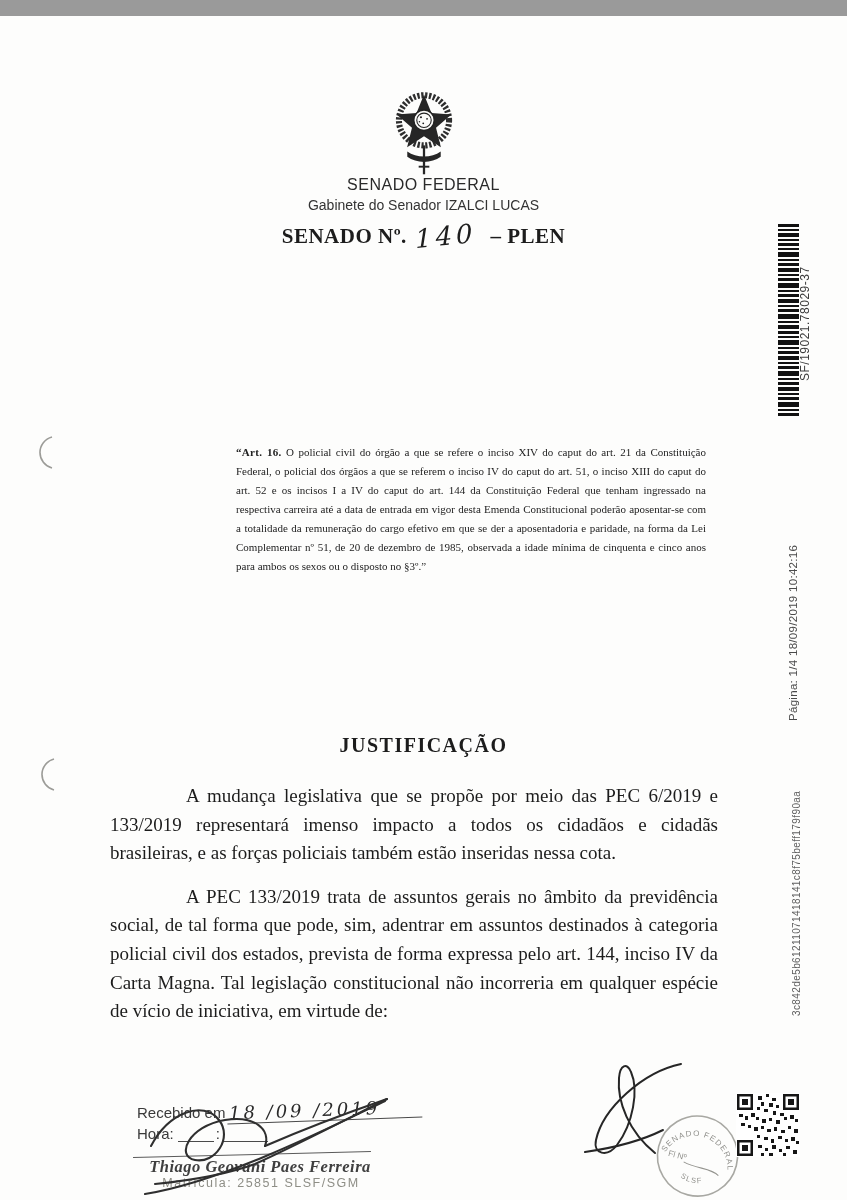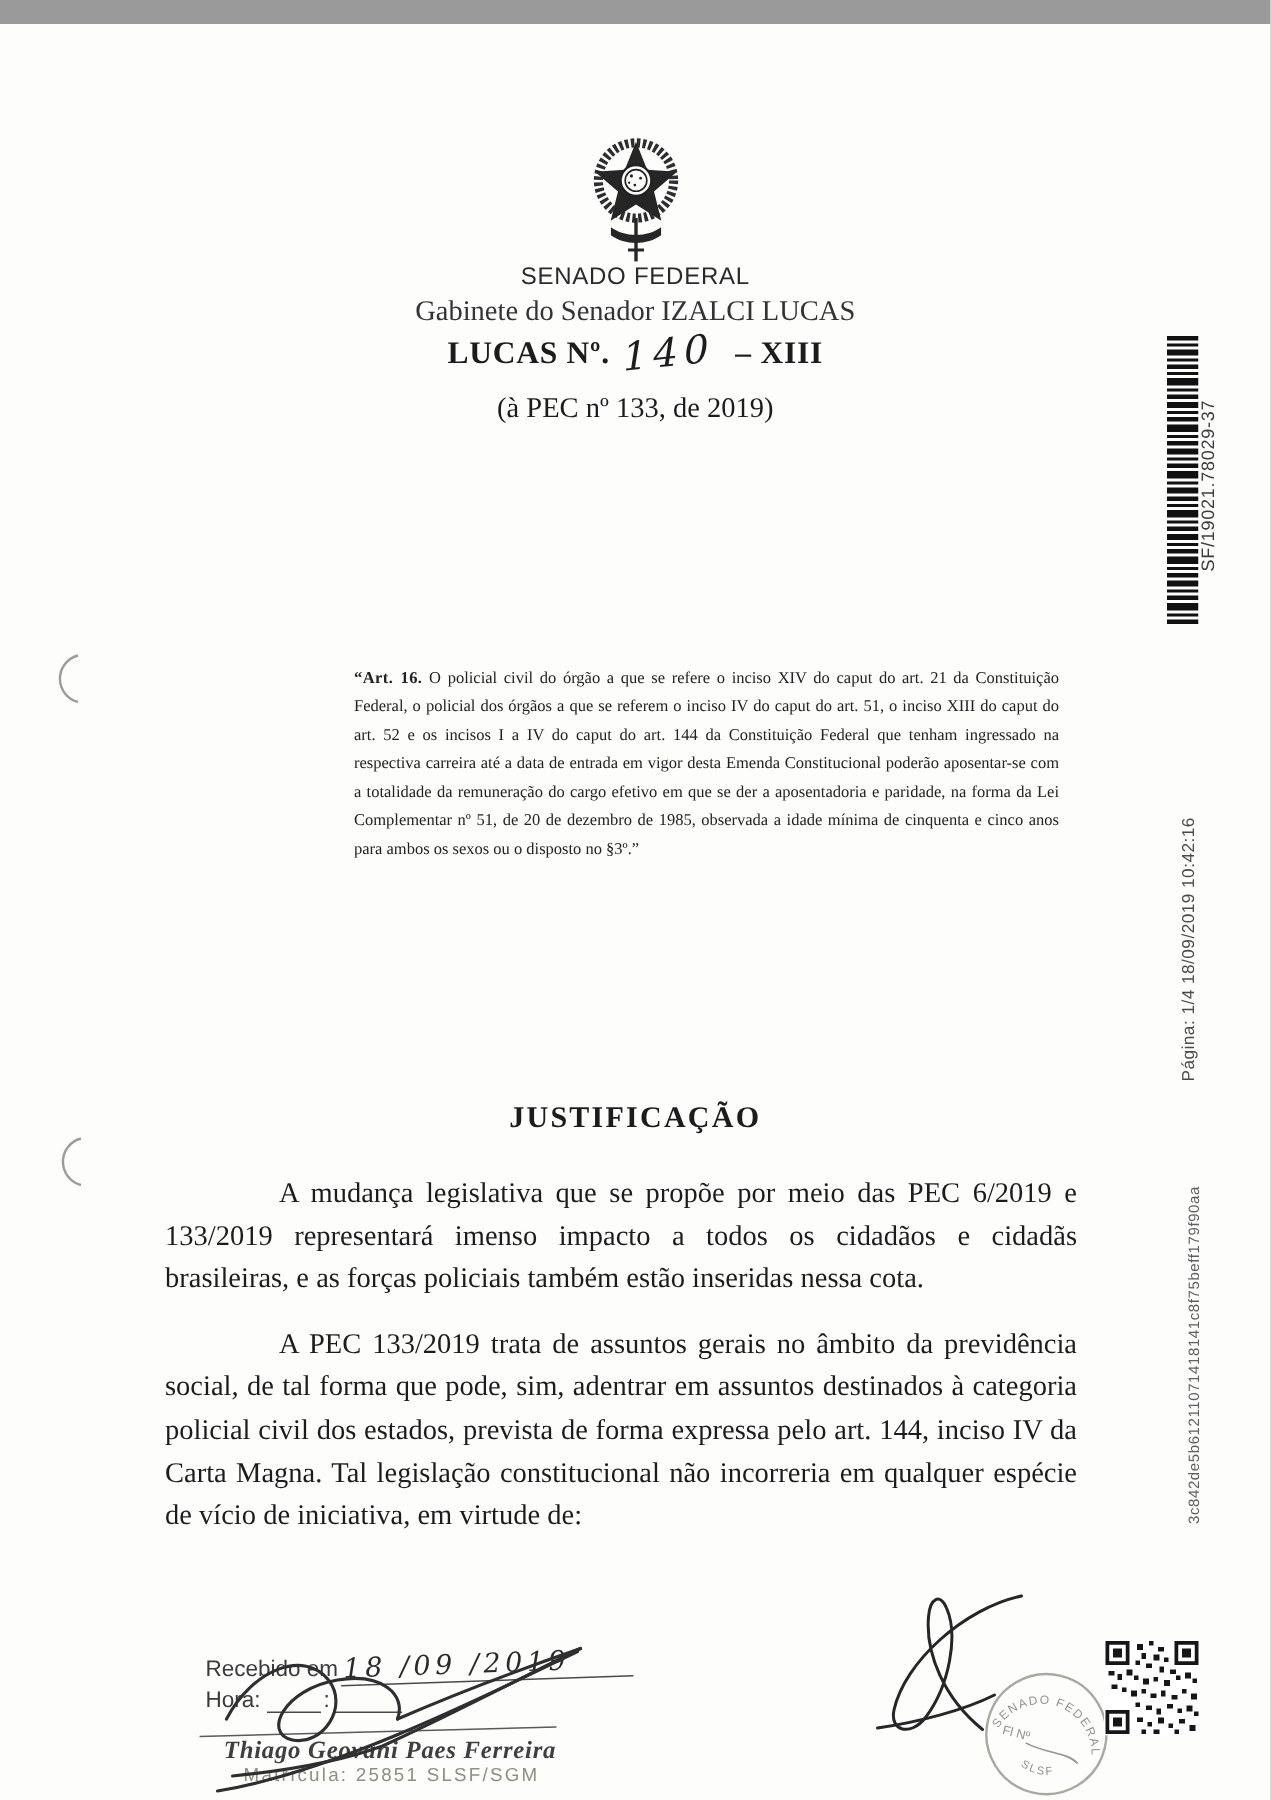--- a/index.html
+++ b/index.html
@@ -7,21 +7,21 @@
   .page {
     position:relative; width:847px; height:1200px; margin:16px auto;
     background:#fdfdfc; overflow:hidden; color:#1c1c1c;
   }
   .sans { font-family:"Liberation Sans", sans-serif; }
   .center-abs { position:absolute; left:0; width:847px; text-align:center; }
 
   
   .coat { position:absolute; left:50%; transform:translateX(-50%); top:70px; }
   .org-line { top:160px; font-size:16px; letter-spacing:0.5px; color:#2a2a2a; }
-  .office-line { top:181px; font-size:19px; color:#333;font-family:Liberation Serif, serif; }
+  .office-line { top:181px; font-size:14px; color:#333; }
   .emenda-line { top:203px; font-size:21px; font-weight:bold; letter-spacing:0.5px; }
   .emenda-line .hand-num {
     display:inline-block; font-family:"DejaVu Serif", serif; font-style:italic; font-weight:400;
     font-size:26px; letter-spacing:4px; transform:rotate(-6deg) skewX(-4deg);
     color:#1d1d1d; margin:0 14px 0 8px; position:relative; top:2px;
   }
   .ref-line { top:246px; font-size:19px; }
 
   
   .intro { position:absolute; left:110px; top:320px; width:608px; font-size:19px;
@@ -88,22 +88,21 @@
       <circle cx="49" cy="49" r="1.2" fill="#222"></circle>
         <circle cx="44" cy="47" r="1" fill="#222"></circle>
       <line x1="50" y1="78" x2="50" y2="116" stroke="#262626" stroke-width="3"></line>
       <line x1="43" y1="106" x2="57" y2="106" stroke="#262626" stroke-width="2.5"></line>
       <path d="M28,86 C40,95 60,95 72,86 L72,93 C60,102 40,102 28,93 Z" fill="#262626"></path>
     </svg>
   </div>
 
   <div class="center-abs sans org-line">SENADO FEDERAL</div>
   <div class="center-abs sans office-line">Gabinete do Senador IZALCI LUCAS</div>
-  <div class="center-abs emenda-line"><span>LUCAS Nº.</span><span class="hand-num">140</span><span>– XIII</span></div>
-  <div class="center-abs ref-line">(à PEC nº 133, de 2019)</div>
+  <div class="center-abs emenda-line"><span>SENADO Nº.</span><span class="hand-num">140</span><span>– PLEN</span></div>
 
 
   <p class="quote"><b>“Art. 16.</b><span> O policial civil do órgão a que se refere o inciso XIV do caput do art. 21 da Constituição Federal, o policial dos órgãos a que se referem o inciso IV do caput do art. 51, o inciso XIII do caput do art. 52 e os incisos I a IV do caput do art. 144 da Constituição Federal que tenham ingressado na respectiva carreira até a data de entrada em vigor desta Emenda Constitucional poderão aposentar-se com a totalidade da remuneração do cargo efetivo em que se der a aposentadoria e paridade, na forma da Lei Complementar nº 51, de 20 de dezembro de 1985, observada a idade mínima de cinquenta e cinco anos para ambos os sexos ou o disposto no §3º.”</span></p>
 
   <div class="center-abs just-title">JUSTIFICAÇÃO</div>
   <div class="paras">
     <p>A mudança legislativa que se propõe por meio das PEC 6/2019 e 133/2019 representará imenso impacto a todos os cidadãos e cidadãs brasileiras, e as forças policiais também estão inseridas nessa cota.</p>
     <p>A PEC 133/2019 trata de assuntos gerais no âmbito da previdência social, de tal forma que pode, sim, adentrar em assuntos destinados à categoria policial civil dos estados, prevista de forma expressa pelo art. 144, inciso IV da Carta Magna. Tal legislação constitucional não incorreria em qualquer espécie de vício de iniciativa, em virtude de:</p>
   </div>
 

